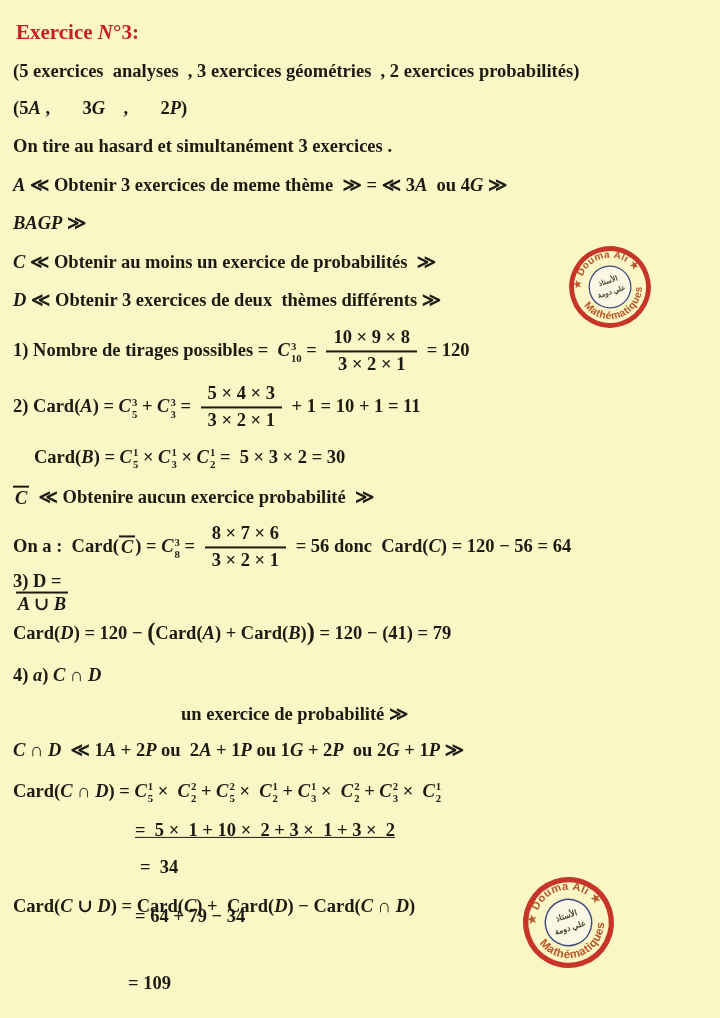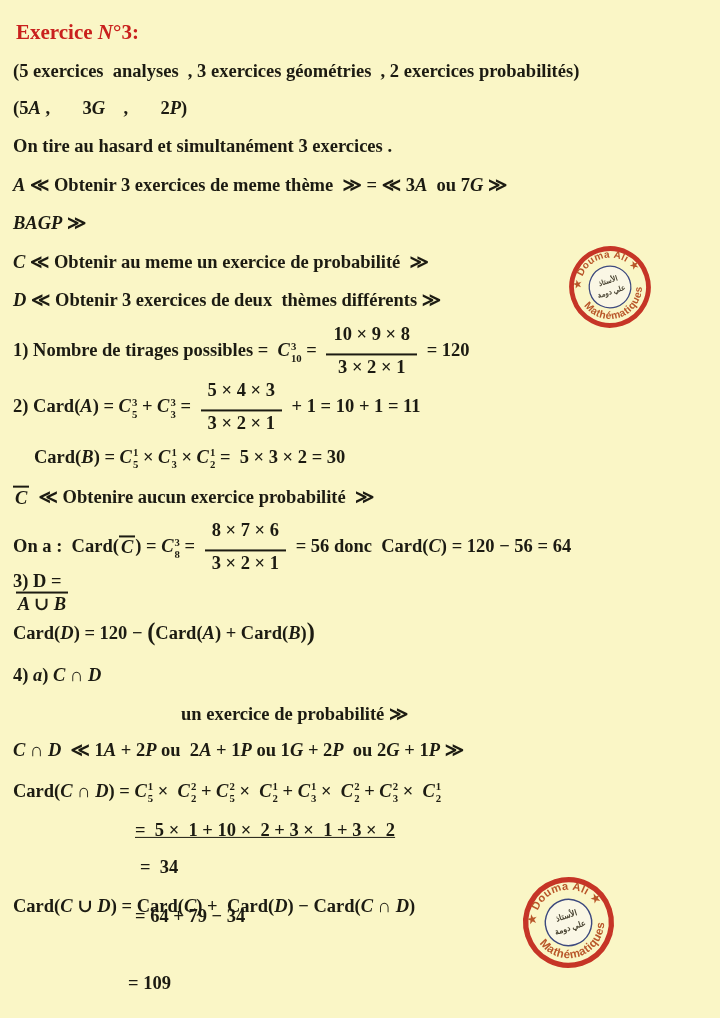--- a/index.html
+++ b/index.html
@@ -16,49 +16,49 @@
   }
   .t{white-space:pre;}
   .v{font-style:italic;white-space:pre;}
   .ol{display:inline-block;border-top:2.2px solid currentColor;padding:0 2px;line-height:1.12;}
   .cs{display:inline-flex;align-items:center;}
   .cs .ss{
     display:inline-flex;flex-direction:column;align-items:flex-start;
     font-size:0.58em;line-height:1.12;margin-left:1px;transform:translateY(1px);
   }
   .frac{display:inline-flex;flex-direction:column;align-items:center;margin:0 5px;line-height:1.22;}
-  .frac .num{border-bottom:2.6px solid currentColor;padding:0 7px 7px;}
+  .frac .num{border-bottom:2.6px solid currentColor;padding:0 7px 1px;}
   .frac .den{padding:1px 7px 0;}
   .big{font-size:1.32em;transform:translateY(-1px);}
   .stamp{position:absolute;opacity:0.93;}
   .stamp svg{display:block;width:100%;height:100%;}
   .stamp-1{left:562px;top:239px;width:96px;height:96px;transform:rotate(-18deg);}
   .stamp-2{left:515px;top:869px;width:107px;height:107px;transform:rotate(-18deg);}
 </style>
 </head>
 <body>
 
 <div class="page" style="background: rgb(250, 246, 198); color: rgb(28, 27, 18);">
 
   <div id="lines">
       <div class="line" style="left: 16px; top: 33px; font-size: 21px; color: rgb(201, 32, 29);"><span class="t">Exercice </span><span class="v">N</span><span class="t">°3:</span></div>
       <div class="line" style="left: 13px; top: 71px;"><span class="t">(5 exercices  analyses  , 3 exercices géométries  , 2 exercices probabilités)</span></div>
       <div class="line" style="left: 13px; top: 108px;"><span class="t">(5</span><span class="v">A</span><span class="t"> ,       3</span><span class="v">G</span><span class="t">    ,       2</span><span class="v">P</span><span class="t">)</span></div>
       <div class="line" style="left: 13px; top: 146px;"><span class="t">On tire au hasard et simultanément 3 exercices .</span></div>
-      <div class="line" style="left: 13px; top: 185px;"><span class="v">A</span><span class="t"> ≪ Obtenir 3 exercices de meme thème  ≫ = ≪ 3</span><span class="v">A</span><span class="t">  ou 7</span><span class="v">G</span><span class="t"> ≫</span></div>
+      <div class="line" style="left: 13px; top: 185px;"><span class="v">A</span><span class="t"> ≪ Obtenir 3 exercices de meme thème  ≫ = ≪ 3</span><span class="v">A</span><span class="t">  ou 4</span><span class="v">G</span><span class="t"> ≫</span></div>
       <div class="line" style="left: 13px; top: 223px;"><span class="v">B</span><span class="v">AGP</span><span class="t"> ≫</span></div>
-      <div class="line" style="left: 13px; top: 262px;"><span class="v">C</span><span class="t"> ≪ Obtenir au meme un exercice de probabilité  ≫</span></div>
+      <div class="line" style="left: 13px; top: 262px;"><span class="v">C</span><span class="t"> ≪ Obtenir au moins un exercice de probabilités  ≫</span></div>
       <div class="line" style="left: 13px; top: 300px;"><span class="v">D</span><span class="t"> ≪ Obtenir 3 exercices de deux  thèmes différents ≫</span></div>
       <div class="line" style="left: 13px; top: 351px;"><span class="t">1) Nombre de tirages possibles =  </span><span class="cs"><span class="v">C</span><span class="ss"><span class="">3</span><span class="">10</span></span></span><span class="t"> = </span><span class="frac"><span class="num">10 × 9 × 8</span><span class="den">3 × 2 × 1</span></span><span class="t"> = 120</span></div>
       <div class="line" style="left: 13px; top: 407px;"><span class="t">2) Card(</span><span class="v">A</span><span class="t">) = </span><span class="cs"><span class="v">C</span><span class="ss"><span class="">3</span><span class="">5</span></span></span><span class="t"> + </span><span class="cs"><span class="v">C</span><span class="ss"><span class="">3</span><span class="">3</span></span></span><span class="t"> = </span><span class="frac"><span class="num">5 × 4 × 3</span><span class="den">3 × 2 × 1</span></span><span class="t"> + 1 = 10 + 1 = 11</span></div>
       <div class="line" style="left: 34px; top: 457px;"><span class="t">Card(</span><span class="v">B</span><span class="t">) = </span><span class="cs"><span class="v">C</span><span class="ss"><span class="">1</span><span class="">5</span></span></span><span class="t"> × </span><span class="cs"><span class="v">C</span><span class="ss"><span class="">1</span><span class="">3</span></span></span><span class="t"> × </span><span class="cs"><span class="v">C</span><span class="ss"><span class="">1</span><span class="">2</span></span></span><span class="t"> =  5 × 3 × 2 = 30</span></div>
       <div class="line" style="left: 13px; top: 497px;"><span class="ol v">C</span><span class="t">  ≪ Obtenire aucun exercice probabilité  ≫</span></div>
       <div class="line" style="left: 13px; top: 547px;"><span class="t">On a :  Card(</span><span class="ol v">C</span><span class="t">) = </span><span class="cs"><span class="v">C</span><span class="ss"><span class="">3</span><span class="">8</span></span></span><span class="t"> = </span><span class="frac"><span class="num">8 × 7 × 6</span><span class="den">3 × 2 × 1</span></span><span class="t"> = 56 donc  Card(</span><span class="v">C</span><span class="t">) = 120 − 56 = 64</span></div>
       <div class="line" style="left: 13px; top: 592px; flex-direction: column;"><span class="t">3) D =  </span><span class="ol v">A ∪ B</span></div>
-      <div class="line" style="left: 13px; top: 633px;"><span class="t">Card(</span><span class="v">D</span><span class="t">) = 120 − </span><span class="big">(</span><span class="t">Card(</span><span class="v">A</span><span class="t">) + Card(</span><span class="v">B</span><span class="t">)</span><span class="big">)</span></div>
+      <div class="line" style="left: 13px; top: 633px;"><span class="t">Card(</span><span class="v">D</span><span class="t">) = 120 − </span><span class="big">(</span><span class="t">Card(</span><span class="v">A</span><span class="t">) + Card(</span><span class="v">B</span><span class="t">)</span><span class="big">)</span><span class="t"> = 120 − (41) = 79</span></div>
       <div class="line" style="left: 13px; top: 675px;"><span class="t">4) </span><span class="v">a</span><span class="t">) </span><span class="v">C ∩ D</span></div>
       <div class="line" style="left: 181px; top: 714px;"><span class="t">un exercice de probabilité ≫</span></div>
       <div class="line" style="left: 13px; top: 750px;"><span class="v">C ∩ D</span><span class="t">  ≪ 1</span><span class="v">A</span><span class="t"> + 2</span><span class="v">P</span><span class="t"> ou  2</span><span class="v">A</span><span class="t"> + 1</span><span class="v">P</span><span class="t"> ou 1</span><span class="v">G</span><span class="t"> + 2</span><span class="v">P</span><span class="t">  ou 2</span><span class="v">G</span><span class="t"> + 1</span><span class="v">P</span><span class="t"> ≫</span></div>
       <div class="line" style="left: 13px; top: 791px;"><span class="t">Card(</span><span class="v">C ∩ D</span><span class="t">) = </span><span class="cs"><span class="v">C</span><span class="ss"><span class="">1</span><span class="">5</span></span></span><span class="t"> ×  </span><span class="cs"><span class="v">C</span><span class="ss"><span class="">2</span><span class="">2</span></span></span><span class="t"> + </span><span class="cs"><span class="v">C</span><span class="ss"><span class="">2</span><span class="">5</span></span></span><span class="t"> ×  </span><span class="cs"><span class="v">C</span><span class="ss"><span class="">1</span><span class="">2</span></span></span><span class="t"> + </span><span class="cs"><span class="v">C</span><span class="ss"><span class="">1</span><span class="">3</span></span></span><span class="t"> ×  </span><span class="cs"><span class="v">C</span><span class="ss"><span class="">2</span><span class="">2</span></span></span><span class="t"> + </span><span class="cs"><span class="v">C</span><span class="ss"><span class="">2</span><span class="">3</span></span></span><span class="t"> ×  </span><span class="cs"><span class="v">C</span><span class="ss"><span class="">1</span><span class="">2</span></span></span></div>
       <div class="line" style="left: 135px; top: 830px; text-decoration: underline;"><span class="t">=  5 ×  1 + 10 ×  2 + 3 ×  1 + 3 ×  2</span></div>
       <div class="line" style="left: 140px; top: 867px;"><span class="t">=  34</span></div>
       <div class="line" style="left: 13px; top: 906px;"><span class="t">Card(</span><span class="v">C ∪ D</span><span class="t">) = Card(</span><span class="v">C</span><span class="t">) +  Card(</span><span class="v">D</span><span class="t">) − Card(</span><span class="v">C ∩ D</span><span class="t">)</span></div>
       <div class="line" style="left: 135px; top: 916px;"><span class="t">= 64 + 79 − 34</span></div>
       <div class="line" style="left: 128px; top: 983px;"><span class="t">= 109</span></div>
     </div>

